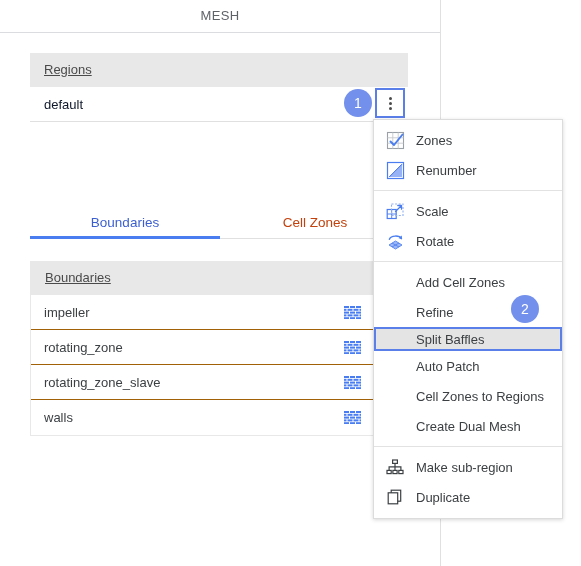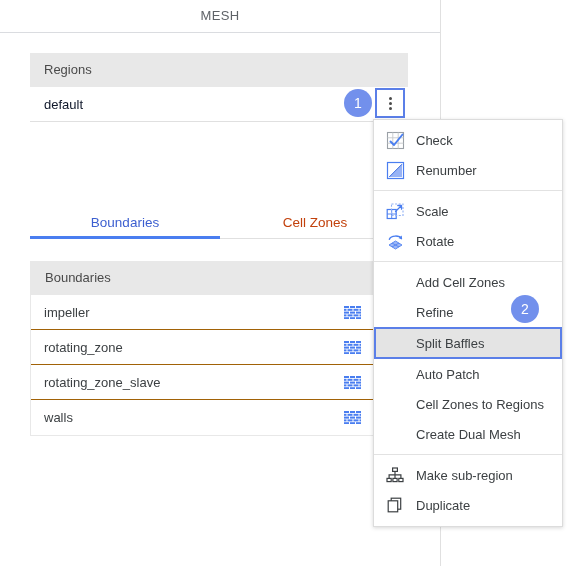--- a/index.html
+++ b/index.html
@@ -52,20 +52,21 @@
     background: #ffffff;
   }
   .tbl-header {
     height: 34px;
     line-height: 34px;
     background: #e8e8e8;
     font-size: 13px;
     color: #4a4a4a;
     padding-left: 14px;
     box-sizing: border-box;
+    text-decoration: underline;
   }
   .tbl-row {
     position: relative;
     height: 35px;
     line-height: 35px;
     background: #ffffff;
     border-bottom: 1px solid #e4e4e4;
     font-size: 13px;
     color: #0f172a;
     padding-left: 14px;
@@ -232,21 +233,21 @@
   .mi.noicon .mi-label { margin-left: 42px; }
   .mi.disabled { color: #b4b4b4; }
   .mi-sep {
     height: 1px;
     background: #e2e2e2;
     margin: 5px 0 5px 0;
   }
   .mi.highlight {
     background: #e4e4e4;
     border: 2px solid #5b7fe8;
-    height: 32px;
+    height: 24px;
     text-align: center;
   }
   .mi.highlight .mi-label { margin-left: 40px; }
 </style>
 </head>
 <body>
 
 <div id="left-panel">
 
   <div id="panel-title">MESH</div>
@@ -414,21 +415,21 @@
 <div id="context-menu">
 
   <div class="mi">
     <span class="mi-icon">
       <svg width="19" height="19" viewBox="0 0 19 19">
         <rect x="1.5" y="1.5" width="16" height="16" fill="none" stroke="#9aa0a6" stroke-width="1.1"></rect>
         <path d="M1.5 6.8 H17.5 M1.5 12.2 H17.5 M6.8 1.5 V17.5 M12.2 1.5 V17.5" stroke="#c5c8cc" stroke-width=".9"></path>
         <path d="M4.5 10.5 L8 14 L16.5 3.5" fill="none" stroke="#4a7ef0" stroke-width="1.9" stroke-linecap="round" stroke-linejoin="round"></path>
       </svg>
     </span>
-    <span class="mi-label">Check</span>
+    <span class="mi-label">Zones</span>
   </div>
 
   <div class="mi">
     <span class="mi-icon">
       <svg width="19" height="19" viewBox="0 0 19 19">
         <rect x="1.5" y="1.5" width="16" height="16" fill="none" stroke="#4a7ef0" stroke-width="1.2"></rect>
         <path d="M3 16 L16 3 L16 16 Z" fill="#86a6f3" opacity=".85"></path>
         <path d="M3.2 16 L16 3.2" stroke="#3f6fe0" stroke-width="1"></path>
       </svg>
     </span>

